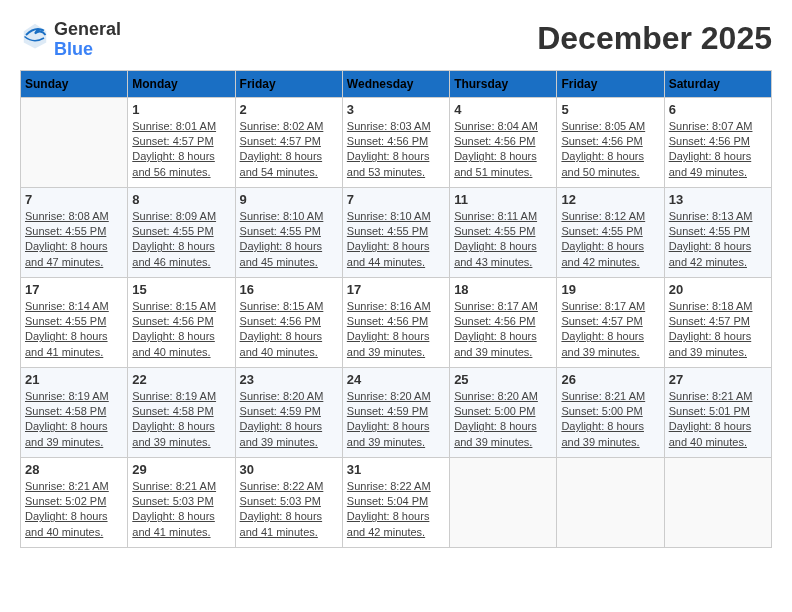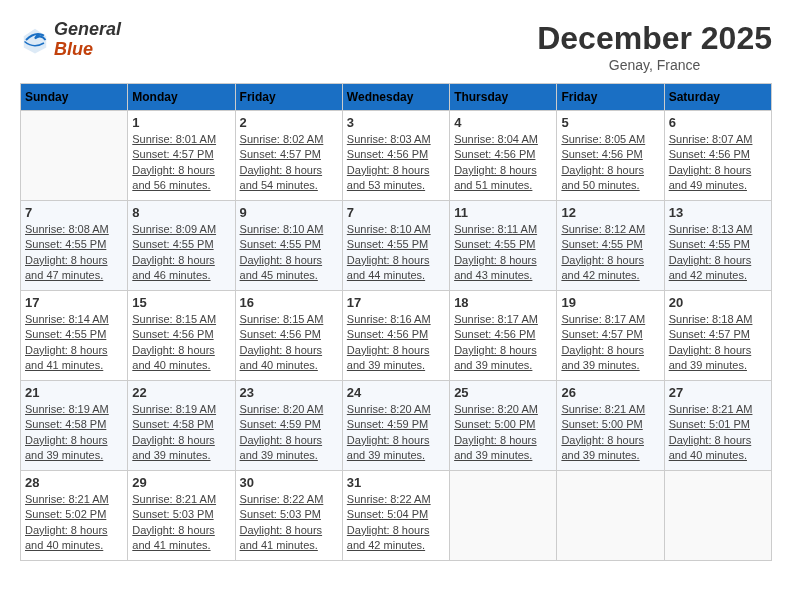--- a/index.html
+++ b/index.html
@@ -11,32 +11,31 @@
       padding: 20px;
     }
     .header {
       display: flex;
       justify-content: space-between;
       align-items: flex-start;
       margin-bottom: 10px;
     }
     .logo {
       display: flex;
-      align-items: center;
+      align-items: flex-start;
       gap: 4px;
-      font-style: italic;
     }
     .logo-text {
       font-size: 18px;
       font-weight: bold;
       color: #333;
       line-height: 1.1;
     }
     .logo-text span {
-      color: #c2410c;
+      color: #3b82f6;
     }
     .logo-icon {
       width: 30px;
       height: 30px;
     }
     .title-block {
       text-align: center;
     }
     .month-title {
       font-size: 32px;
@@ -101,21 +100,20 @@
       <path d="M8 20 Q20 8 32 14 Q24 10 20 18 Q28 12 34 20" stroke="#1a6fc4" stroke-width="2.5" fill="none"></path>
       <path d="M6 22 Q18 32 32 24" stroke="#1a6fc4" stroke-width="2" fill="none"></path>
     </svg>
     <div class="logo-text">
       <div>General</div>
       <div><span>Blue</span></div>
     </div>
   </div>
   <div class="title-block">
     <div class="month-title">December 2025</div>
-    <div class="location">Genay, France</div>
   </div>
 </div>
 
 <table>
   <thead>
     <tr>
     <th>Sunday</th>
         <th>Monday</th>
         <th>Friday</th>
         <th>Wednesday</th>

